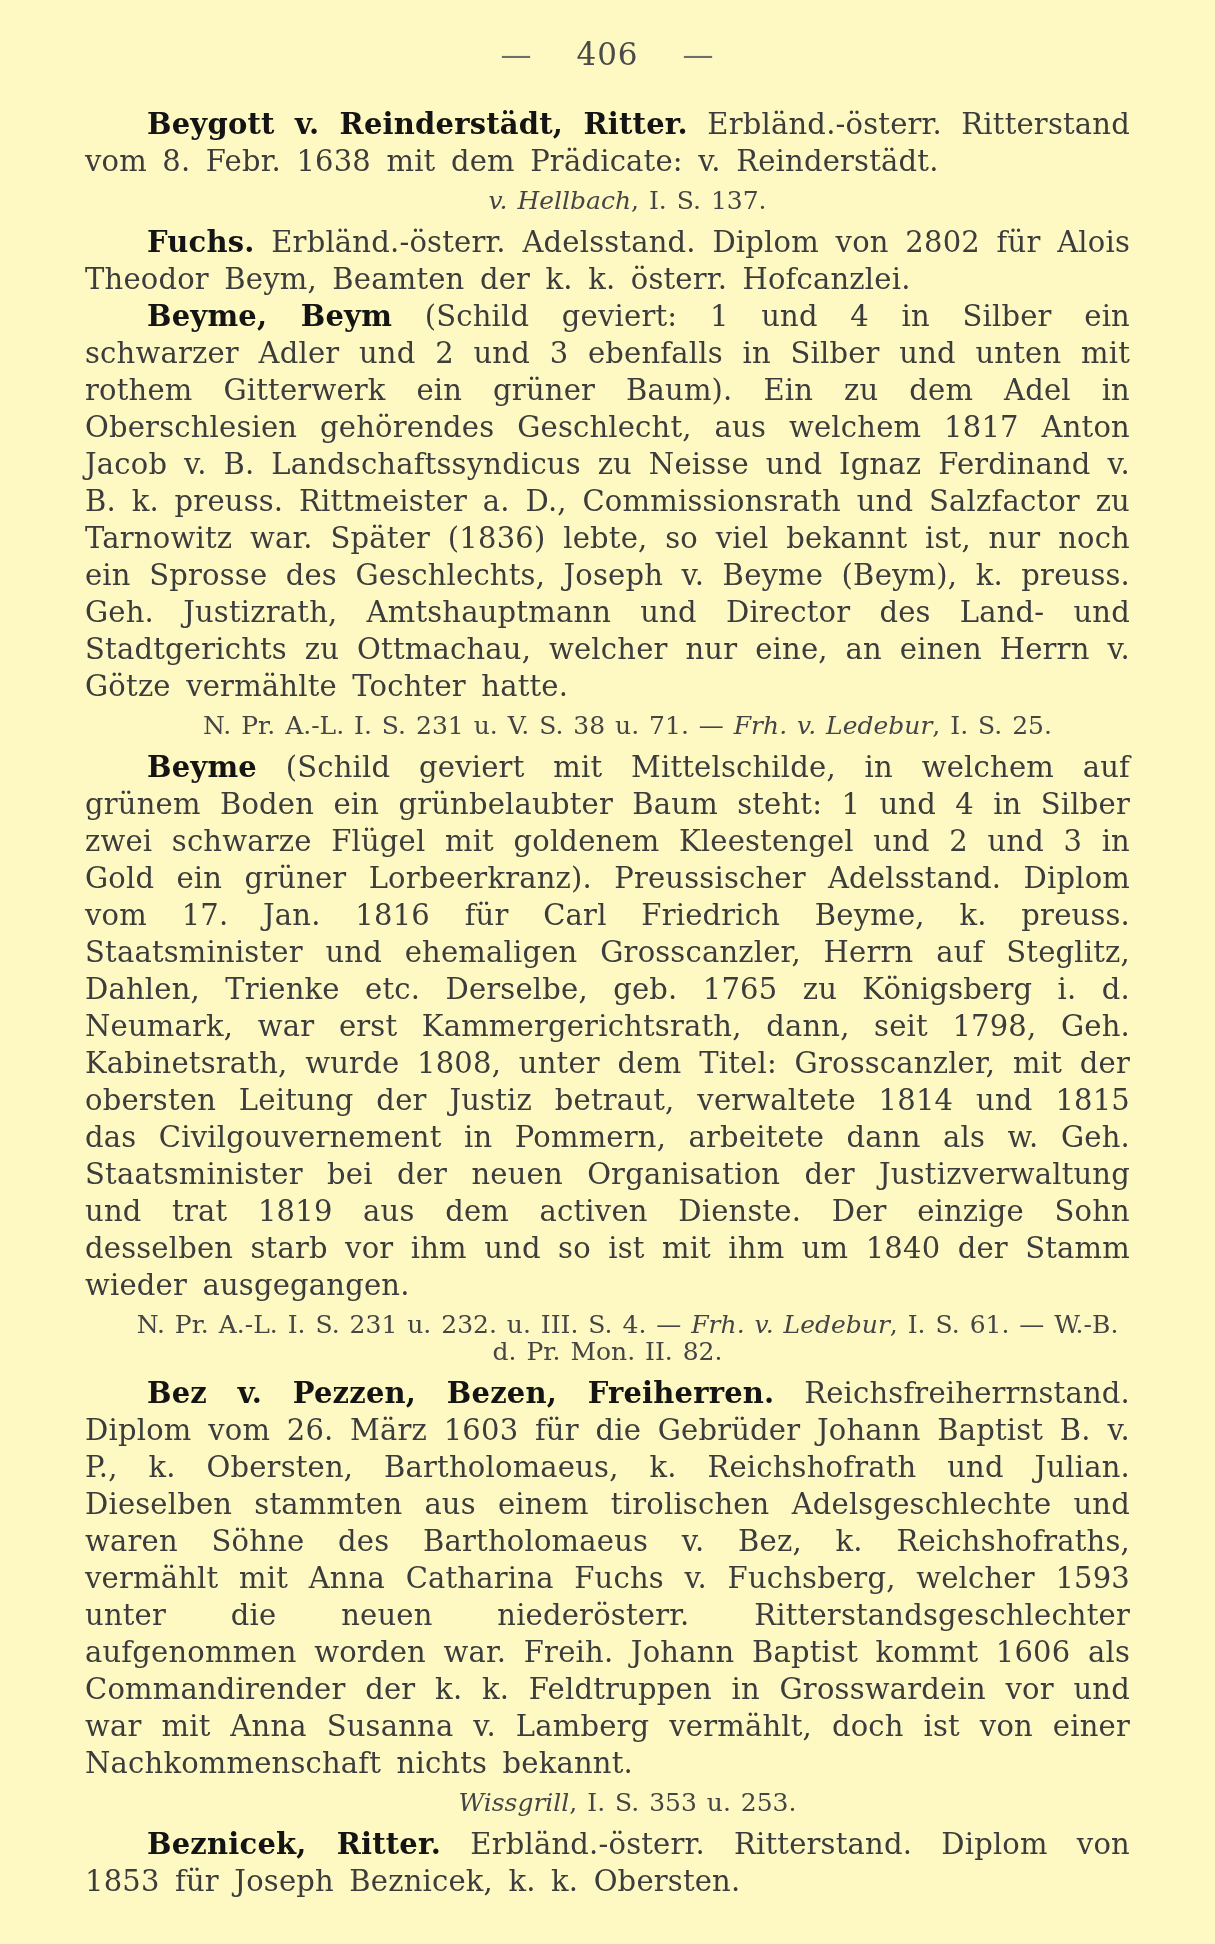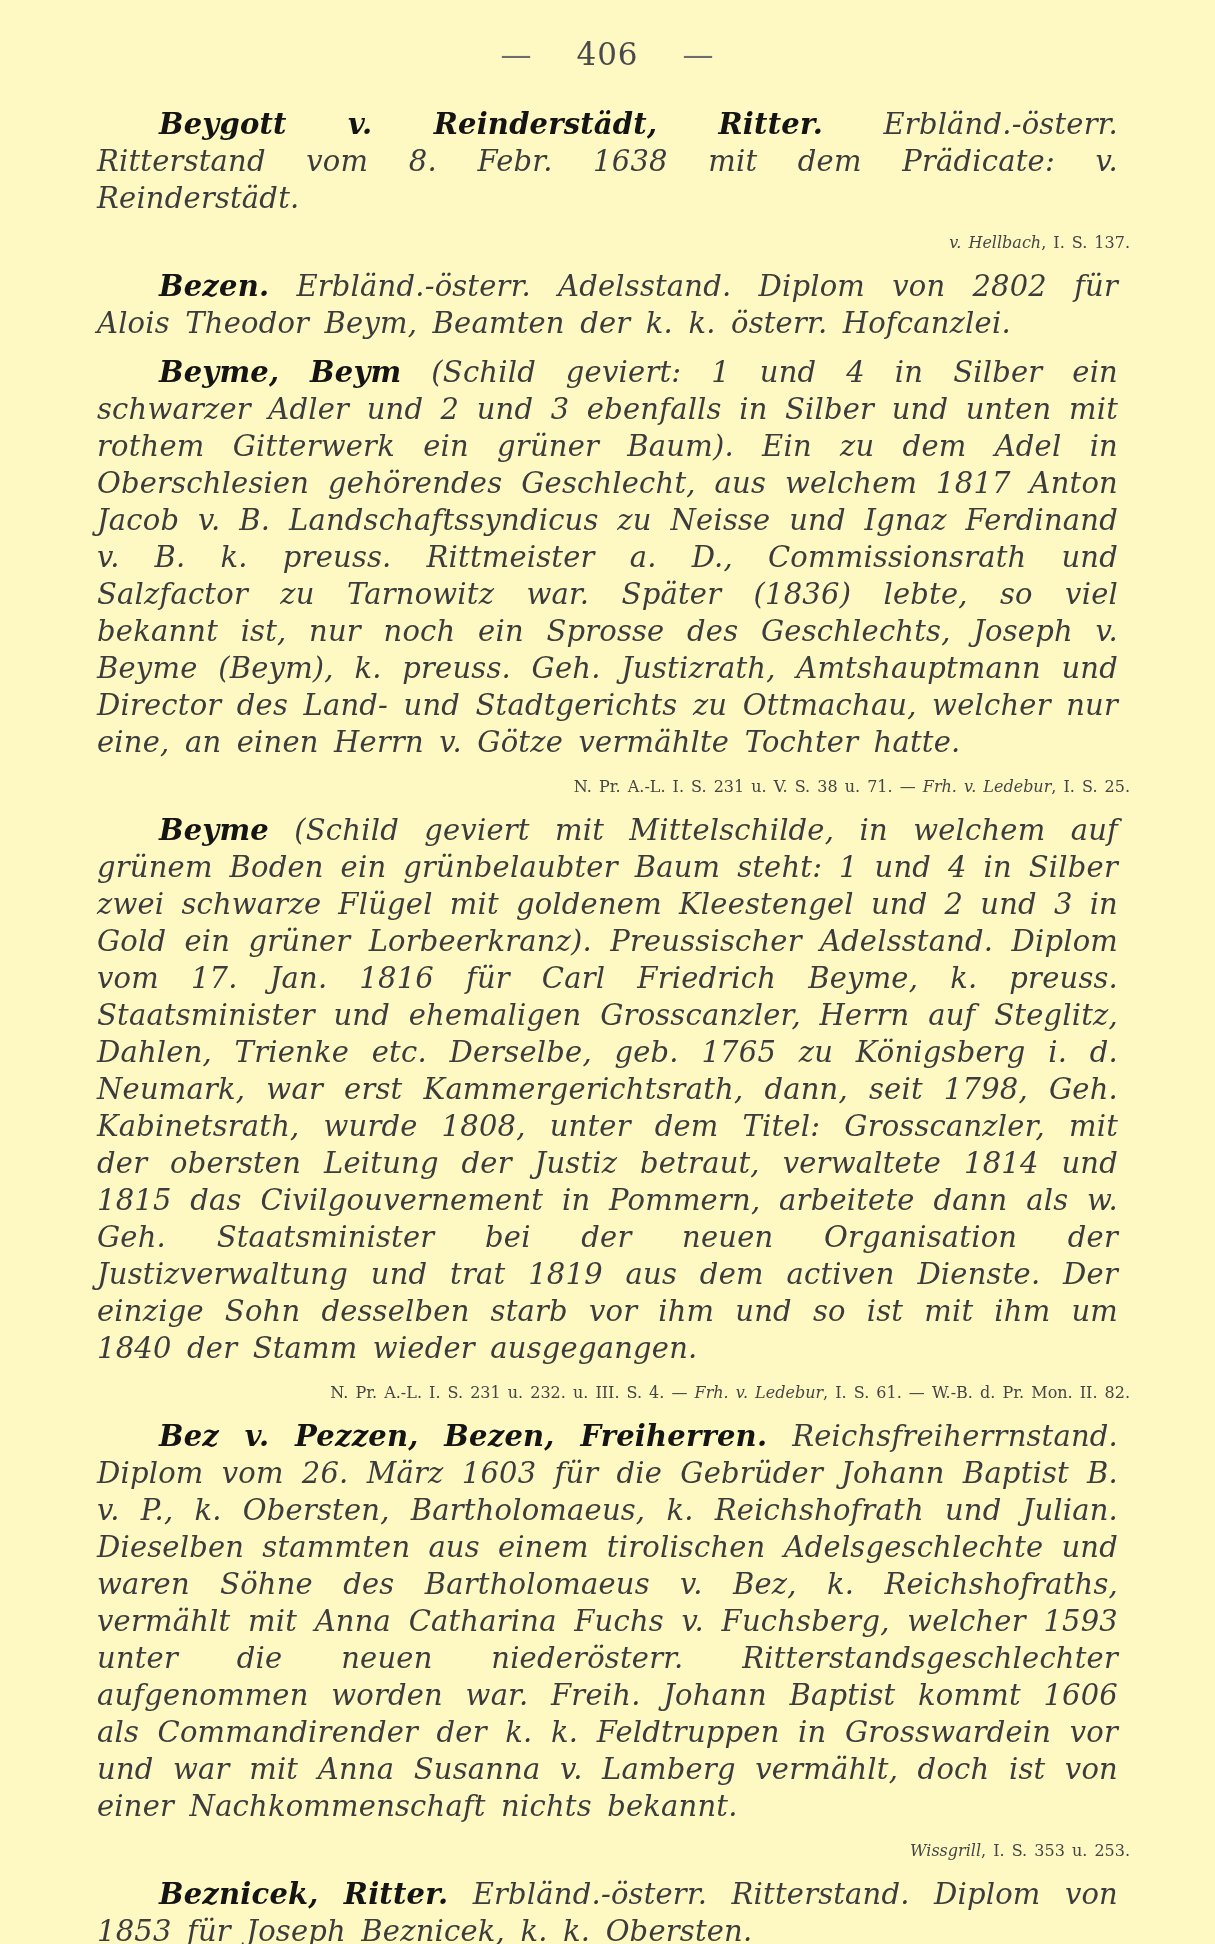--- a/index.html
+++ b/index.html
@@ -22,56 +22,55 @@
   .folio {
     text-align: center;
     font-size: 31px;
     color: #555;
     margin: 0 0 34px 0;
     letter-spacing: 1px;
   }
   .folio .dash { color: #6e6e6e; }
   .folio .num { margin: 0 44px; color: #4a4a4a; }
   .entry {
-    margin: 12px;
+    margin: 0;
     font-size: 29px;
     line-height: 37px;
     text-align: justify;
     text-indent: 62px;
     word-spacing: 6px;
     letter-spacing: 0.2px;
     color: #3c3c3c;
-    font-style: italic;
   }
   .entry .head {
     font-weight: bold;
     color: #141414;
   }
   .ref {
     margin: 7px 0 10px 0;
-    font-size: 16px;
+    font-size: 25px;
     line-height: 27px;
-    text-align: right;
+    text-align: center;
     text-indent: 40px;
     word-spacing: 2px;
     color: #454545;
   }
   .ref .it { font-style: italic; }
 </style>
 </head>
 <body>
 
 <div class="sheet">
 
   <p class="folio"><span class="dash">—</span><span class="num">406</span><span class="dash">—</span></p>
 
   <p class="entry"><span class="head">Beygott v. Reinderstädt, Ritter.</span> <span>Erbländ.-österr. Ritterstand vom 8. Febr. 1638 mit dem Prädicate: v. Reinderstädt.</span></p>
   <p class="ref"><span></span><span class="it">v. Hellbach</span><span>, I. S. 137.</span></p>
 
-  <p class="entry"><span class="head">Bezen.</span> <span>Erbländ.-österr. Adelsstand. Diplom von 2802 für Alois Theodor Beym, Beamten der k. k. österr. Hofcanzlei.</span></p>
+  <p class="entry"><span class="head">Fuchs.</span> <span>Erbländ.-österr. Adelsstand. Diplom von 2802 für Alois Theodor Beym, Beamten der k. k. österr. Hofcanzlei.</span></p>
 
   <p class="entry"><span class="head">Beyme, Beym</span> <span>(Schild geviert: 1 und 4 in Silber ein schwarzer Adler und 2 und 3 ebenfalls in Silber und unten mit rothem Gitterwerk ein grüner Baum). Ein zu dem Adel in Oberschlesien gehörendes Geschlecht, aus welchem 1817 Anton Jacob v. B. Landschaftssyndicus zu Neisse und Ignaz Ferdinand v. B. k. preuss. Rittmeister a. D., Commissionsrath und Salzfactor zu Tarnowitz war. Später (1836) lebte, so viel bekannt ist, nur noch ein Sprosse des Geschlechts, Joseph v. Beyme (Beym), k. preuss. Geh. Justizrath, Amtshauptmann und Director des Land- und Stadtgerichts zu Ottmachau, welcher nur eine, an einen Herrn v. Götze vermählte Tochter hatte.</span></p>
   <p class="ref"><span>N. Pr. A.-L. I. S. 231 u. V. S. 38 u. 71. — </span><span class="it">Frh. v. Ledebur</span><span>, I. S. 25.</span></p>
 
   <p class="entry"><span class="head">Beyme</span> <span>(Schild geviert mit Mittelschilde, in welchem auf grünem Boden ein grünbelaubter Baum steht: 1 und 4 in Silber zwei schwarze Flügel mit goldenem Kleestengel und 2 und 3 in Gold ein grüner Lorbeerkranz). Preussischer Adelsstand. Diplom vom 17. Jan. 1816 für Carl Friedrich Beyme, k. preuss. Staatsminister und ehemaligen Grosscanzler, Herrn auf Steglitz, Dahlen, Trienke etc. Derselbe, geb. 1765 zu Königsberg i. d. Neumark, war erst Kammergerichtsrath, dann, seit 1798, Geh. Kabinetsrath, wurde 1808, unter dem Titel: Grosscanzler, mit der obersten Leitung der Justiz betraut, verwaltete 1814 und 1815 das Civilgouvernement in Pommern, arbeitete dann als w. Geh. Staatsminister bei der neuen Organisation der Justizverwaltung und trat 1819 aus dem activen Dienste. Der einzige Sohn desselben starb vor ihm und so ist mit ihm um 1840 der Stamm wieder ausgegangen.</span></p>
   <p class="ref"><span>N. Pr. A.-L. I. S. 231 u. 232. u. III. S. 4. — </span><span class="it">Frh. v. Ledebur</span><span>, I. S. 61. — W.-B. d. Pr. Mon. II. 82.</span></p>
 
   <p class="entry"><span class="head">Bez v. Pezzen, Bezen, Freiherren.</span> <span>Reichsfreiherrnstand. Diplom vom 26. März 1603 für die Gebrüder Johann Baptist B. v. P., k. Obersten, Bartholomaeus, k. Reichshofrath und Julian. Dieselben stammten aus einem tirolischen Adelsgeschlechte und waren Söhne des Bartholomaeus v. Bez, k. Reichshofraths, vermählt mit Anna Catharina Fuchs v. Fuchsberg, welcher 1593 unter die neuen niederösterr. Ritterstandsgeschlechter aufgenommen worden war. Freih. Johann Baptist kommt 1606 als Commandirender der k. k. Feldtruppen in Grosswardein vor und war mit Anna Susanna v. Lamberg vermählt, doch ist von einer Nachkommenschaft nichts bekannt.</span></p>
   <p class="ref"><span></span><span class="it">Wissgrill</span><span>, I. S. 353 u. 253.</span></p>
 

